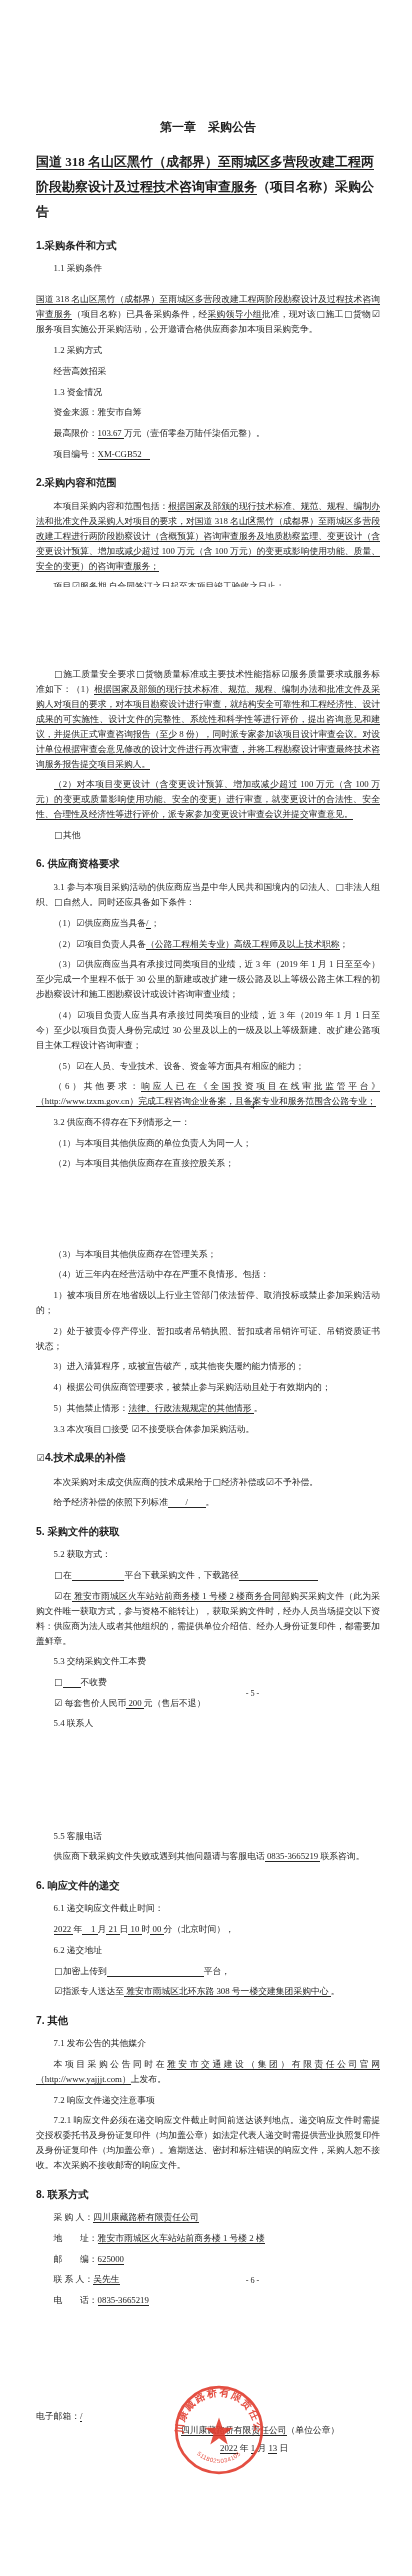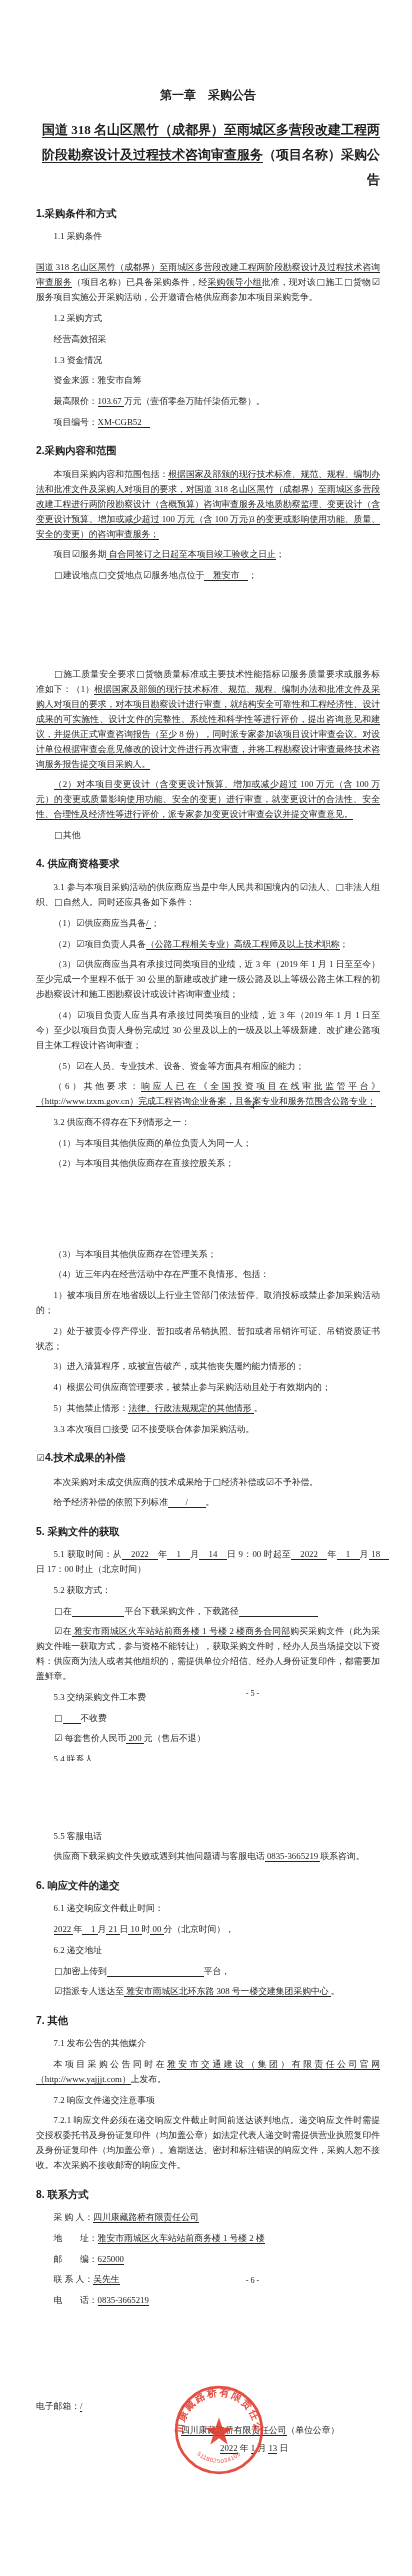--- a/index.html
+++ b/index.html
@@ -1,39 +1,39 @@
 <!DOCTYPE html>
 <html style="font-size:8.2px"><head>
 <meta charset="utf-8">
 <style>
   html,body{margin:0;padding:0;background:#ffffff;}
   body{width:412px;font-family:"Liberation Serif","DejaVu Serif",serif;color:#1f1f1f;}
   #doc{width:412px;}
   .page{position:relative;width:412px;box-sizing:border-box;background:#ffffff;overflow:hidden;
         padding-left:36px;padding-right:32px;}
-  .page.p1{height:587px;padding-top:88px;}
+  .page.p1{height:587px;padding-top:120px;}
   .page.p2{height:587px;padding-top:74px;}
   .page.p3{height:587px;padding-top:67px;}
   .page.p4{height:587px;padding-top:62px;}
   .page.p5{height:564px;padding-top:0;}
   .blk{font-size:8.8px;line-height:15px;margin:5.7px 0;text-align:justify;}
   .chapter{font-family:"Liberation Sans","DejaVu Sans",sans-serif;font-weight:bold;font-size:12px;
            text-align:center;margin:0 0 14.4px 0;text-indent:0;}
-  .title{font-weight:bold;font-size:13px;line-height:25px;text-align:right;margin:0 0 10.3px 0;text-indent:0;}
+  .title{font-weight:bold;font-size:13px;line-height:25px;text-align:left;margin:0 0 10.3px 0;text-indent:0;}
   .h1{font-family:"Liberation Sans","DejaVu Sans",sans-serif;font-weight:bold;font-size:10.3px;
       margin:13.4px 0 8.2px 0;text-indent:0;line-height:15.5px;}
   .sub{text-indent:2em;}
   .bodyi{text-indent:2em;}
   .body{text-indent:0;margin-top:16px;}
   .u{border-bottom:0.5px solid #262626;}
   .cb{font-family:"DejaVu Sans","Liberation Sans",sans-serif;font-size:8.8px;padding:0 0.5px;font-weight:normal;}
   .pagenum{position:absolute;bottom:62px;left:232px;width:41px;text-align:center;
            font-size:8.2px;line-height:10.3px;}
   
-  .sig-email{position:absolute;left:36px;top:51px;margin:0;text-indent:0;}
+  .sig-email{position:absolute;left:36px;top:61px;margin:0;text-indent:0;}
   .sig-company{position:absolute;left:181px;top:75px;margin:0;text-indent:0;}
   .sig-date{position:absolute;left:220px;top:93px;margin:0;text-indent:0;}
   .stamp{position:absolute;left:173px;top:36px;width:92px;height:92px;opacity:.9;}
   .stamp text{font-family:"Liberation Sans","DejaVu Sans",sans-serif;}
 </style>
 </head>
 <body>
 
 <div id="doc">
     <div class="page p1">
@@ -51,21 +51,21 @@
       <div class="blk h1"><span>2.采购内容和范围</span></div>
       <div class="blk bodyi"><span>本项目采购内容和范围包括：</span><span class="u">根据国家及部颁的现行技术标准、规范、规程、编制办法和批准文件及采购人对项目的要求，对国道 318 名山区黑竹（成都界）至雨城区多营段改建工程进行两阶段勘察设计（含概预算）咨询审查服务及地质勘察监理、变更设计（含变更设计预算、增加或减少超过 100 万元（含 100 万元）的变更或影响使用功能、质量、安全的变更）的咨询审查服务；</span></div>
       <div class="blk sub"><span>项目</span><span class="cb">☑</span><span>服务期</span><span class="u"> 自合同签订之日起至本项目竣工验收之日止</span><span>；</span></div>
       <div class="blk sub"><span class="cb">□</span><span>建设地点</span><span class="cb">□</span><span>交货地点</span><span class="cb">☑</span><span>服务地点位于</span><span class="u">　雅安市　</span><span>；</span></div>
       <div class="pagenum">- 3 -</div>
     </div>
     <div class="page p2">
       <div class="blk bodyi"><span class="cb">□</span><span>施工质量安全要求</span><span class="cb">□</span><span>货物质量标准或主要技术性能指标</span><span class="cb">☑</span><span>服务质量要求或服务标准如下：（1）</span><span class="u">根据国家及部颁的现行技术标准、规范、规程、编制办法和批准文件及采购人对项目的要求，对本项目勘察设计进行审查，就结构安全可靠性和工程经济性、设计成果的可实施性、设计文件的完整性、系统性和科学性等进行评价，提出咨询意见和建议，并提供正式审查咨询报告（至少 8 份），同时派专家参加该项目设计审查会议。对设计单位根据审查会意见修改的设计文件进行再次审查，并将工程勘察设计审查最终技术咨询服务报告提交项目采购人。</span></div>
       <div class="blk bodyi"><span class="u">（2）对本项目变更设计（含变更设计预算、增加或减少超过 100 万元（含 100 万元）的变更或质量影响使用功能、安全的变更）进行审查，就变更设计的合法性、安全性、合理性及经济性等进行评价，派专家参加变更设计审查会议并提交审查意见。</span></div>
       <div class="blk sub"><span class="cb">□</span><span>其他</span></div>
-      <div class="blk h1"><span>4. 供应商资格要求</span></div>
+      <div class="blk h1"><span>6. 供应商资格要求</span></div>
       <div class="blk bodyi"><span>3.1 参与本项目采购活动的供应商应当是中华人民共和国境内的</span><span class="cb">☑</span><span>法人、</span><span class="cb">□</span><span>非法人组织、</span><span class="cb">□</span><span>自然人。同时还应具备如下条件：</span></div>
       <div class="blk bodyi"><span>（1）</span><span class="cb">☑</span><span>供应商应当具备</span><span class="u">/ </span><span>；</span></div>
       <div class="blk bodyi"><span>（2）</span><span class="cb">☑</span><span>项目负责人具备</span><span class="u">（公路工程相关专业）高级工程师及以上技术职称</span><span>；</span></div>
       <div class="blk bodyi"><span>（3）</span><span class="cb">☑</span><span>供应商应当具有承接过同类项目的业绩，近 3 年（2019 年 1 月 1 日至至今）至少完成一个里程不低于 30 公里的新建或改扩建一级公路及以上等级公路主体工程的初步勘察设计和施工图勘察设计或设计咨询审查业绩；</span></div>
       <div class="blk bodyi"><span>（4）</span><span class="cb">☑</span><span>项目负责人应当具有承接过同类项目的业绩，近 3 年（2019 年 1 月 1 日至今）至少以项目负责人身份完成过 30 公里及以上的一级及以上等级新建、改扩建公路项目主体工程设计咨询审查；</span></div>
       <div class="blk bodyi"><span>（5）</span><span class="cb">☑</span><span>在人员、专业技术、设备、资金等方面具有相应的能力；</span></div>
       <div class="blk bodyi"><span>（6）其他要求：</span><span class="u">响应人已在《全国投资项目在线审批监管平台》（http://www.tzxm.gov.cn）完成工程咨询企业备案，且备案专业和服务范围含公路专业；</span></div>
       <div class="blk sub"><span>3.2 供应商不得存在下列情形之一：</span></div>
       <div class="blk bodyi"><span>（1）与本项目其他供应商的单位负责人为同一人；</span></div>
       <div class="blk bodyi"><span>（2）与本项目其他供应商存在直接控股关系；</span></div>
@@ -77,21 +77,20 @@
       <div class="blk bodyi"><span>1）被本项目所在地省级以上行业主管部门依法暂停、取消投标或禁止参加采购活动的；</span></div>
       <div class="blk bodyi"><span>2）处于被责令停产停业、暂扣或者吊销执照、暂扣或者吊销许可证、吊销资质证书状态；</span></div>
       <div class="blk bodyi"><span>3）进入清算程序，或被宣告破产，或其他丧失履约能力情形的；</span></div>
       <div class="blk bodyi"><span>4）根据公司供应商管理要求，被禁止参与采购活动且处于有效期内的；</span></div>
       <div class="blk bodyi"><span>5）其他禁止情形：</span><span class="u">法律、行政法规规定的其他情形 </span><span>。</span></div>
       <div class="blk sub"><span>3.3 本次项目</span><span class="cb">□</span><span>接受 </span><span class="cb">☑</span><span>不接受联合体参加采购活动。</span></div>
       <div class="blk h1"><span class="cb">☑</span><span>4.技术成果的补偿</span></div>
       <div class="blk bodyi"><span>本次采购对未成交供应商的技术成果给于</span><span class="cb">□</span><span>经济补偿或</span><span class="cb">☑</span><span>不予补偿。</span></div>
       <div class="blk bodyi"><span>给予经济补偿的依照下列标准</span><span class="u">　　/　　</span><span>。</span></div>
       <div class="blk h1"><span>5. 采购文件的获取</span></div>
-      <div class="blk bodyi"><span>5.1 获取时间：从</span><span class="u">　2022　</span><span>年</span><span class="u">　1　</span><span>月</span><span class="u">　14　</span><span>日 9：00 时起至</span><span class="u">　2022　</span><span>年</span><span class="u">　1　</span><span>月</span><span class="u"> 18　</span><span>日 17：00 时止（北京时间）</span></div>
       <div class="blk sub"><span>5.2 获取方式：</span></div>
       <div class="blk sub"><span class="cb">□</span><span>在</span><span class="u">　　　　　　</span><span>平台下载采购文件，下载路径</span><span class="u">　　　　　　　　　</span></div>
       <div class="blk bodyi"><span class="cb">☑</span><span>在</span><span class="u"> 雅安市雨城区火车站站前商务楼 1 号楼 2 楼商务合同部</span><span>购买采购文件（此为采购文件唯一获取方式，参与资格不能转让），获取采购文件时，经办人员当场提交以下资料：供应商为法人或者其他组织的，需提供单位介绍信、经办人身份证复印件，都需要加盖鲜章。</span></div>
       <div class="blk sub"><span>5.3 交纳采购文件工本费</span></div>
       <div class="blk sub"><span class="cb">□</span><span class="u">　　</span><span>不收费</span></div>
       <div class="blk sub"><span class="cb">☑</span><span> 每套售价人民币</span><span class="u"> 200 </span><span>元（售后不退）</span></div>
       <div class="blk sub"><span>5.4 联系人</span></div>
       <div class="pagenum">- 5 -</div>
     </div>
     <div class="page p4">

